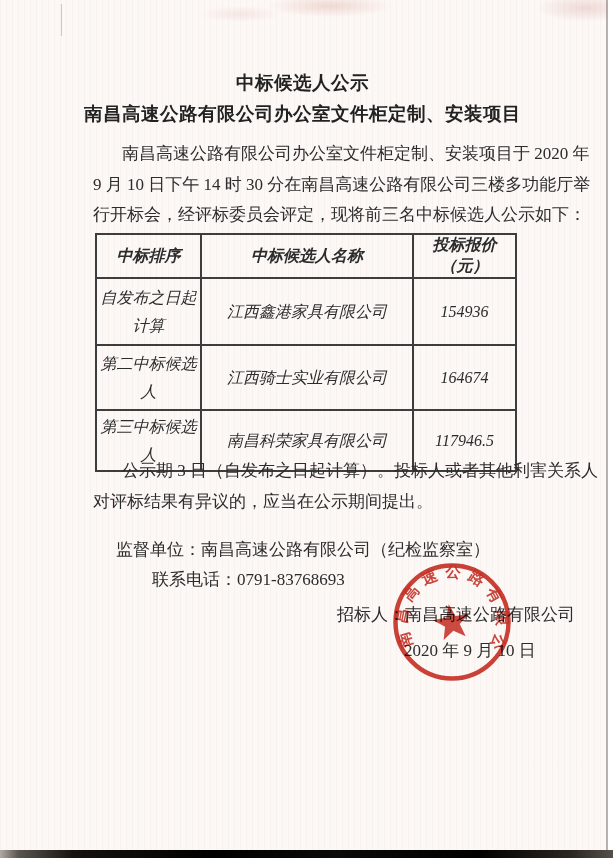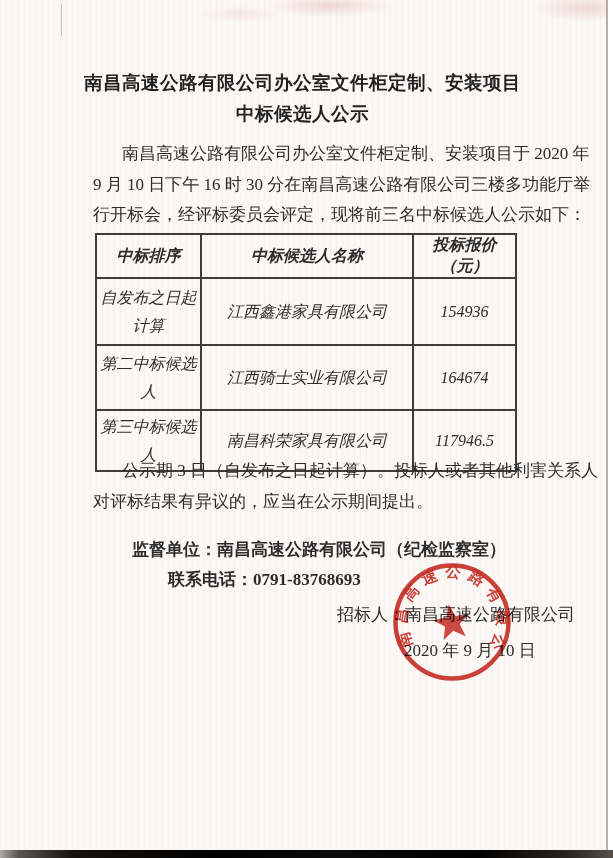--- a/index.html
+++ b/index.html
@@ -22,21 +22,21 @@
   .edge-strip-bottom {
     position:absolute; left:0; bottom:0; width:613px; height:8px;
     background:linear-gradient(to right,#b0a8a4 0%,#5a5550 3%,#151210 12%,#000 35%,#0a0a0a 55%,#000 78%,#2a2520 93%,#55504a 100%);
   }
   .doc-title { position:absolute; left:40px; width:525px; top:68px; text-align:center; font-weight:bold; font-size:18.5px; line-height:31px; letter-spacing:.5px; color:#222; }
   .para { position:absolute; left:93px; width:470px; font-size:17px; line-height:30.5px; }
   .line { white-space:nowrap; }
   .indent { padding-left:29px; }
   .p1 { top:139px; }
   .p2 { top:456px; }
-  .info-line { position:absolute; left:132px; font-size:17px; line-height:22px; white-space:nowrap;font-weight:bold; }
+  .info-line { position:absolute; left:116px; font-size:17px; line-height:22px; white-space:nowrap; }
   .supervisor { top:539px; }
   .phone { top:569px;margin-left:36px; }
   .sig-line { position:absolute; font-size:17px; line-height:22px; white-space:nowrap; }
   .bidder { left:317px; top:604px;margin-left:20px; }
   .sigdate { left:404px; top:640px; }
   table.bid-table {
     position:absolute; left:95px; top:233px; width:420px;
     border-collapse:collapse; table-layout:fixed;font-style:italic;
   }
   .bid-table th, .bid-table td {
@@ -57,27 +57,27 @@
   .seal-text { font-family:"Liberation Sans","DejaVu Sans",sans-serif; font-size:15.5px; font-weight:bold; letter-spacing:6.5px; }
 </style>
 </head>
 <body>
 
 <div class="page">
 
   <div class="scan-mark-pink"></div>
 
   <div class="doc-title">
+    <div>中标候选人公示</div>
     <div>南昌高速公路有限公司办公室文件柜定制、安装项目</div>
-    <div>中标候选人公示</div>
   </div>
 
   <div class="para p1">
     <div class="line indent">南昌高速公路有限公司办公室文件柜定制、安装项目于 2020 年</div>
-    <div class="line">9 月 10 日下午 16 时 30 分在南昌高速公路有限公司三楼多功能厅举</div>
+    <div class="line">9 月 10 日下午 14 时 30 分在南昌高速公路有限公司三楼多功能厅举</div>
     <div class="line">行开标会，经评标委员会评定，现将前三名中标候选人公示如下：</div>
   </div>
 
   <table class="bid-table">
     <colgroup>
         <col style="width:105px">
         <col style="width:212px">
         <col style="width:103px">
       </colgroup>
     <tbody>

